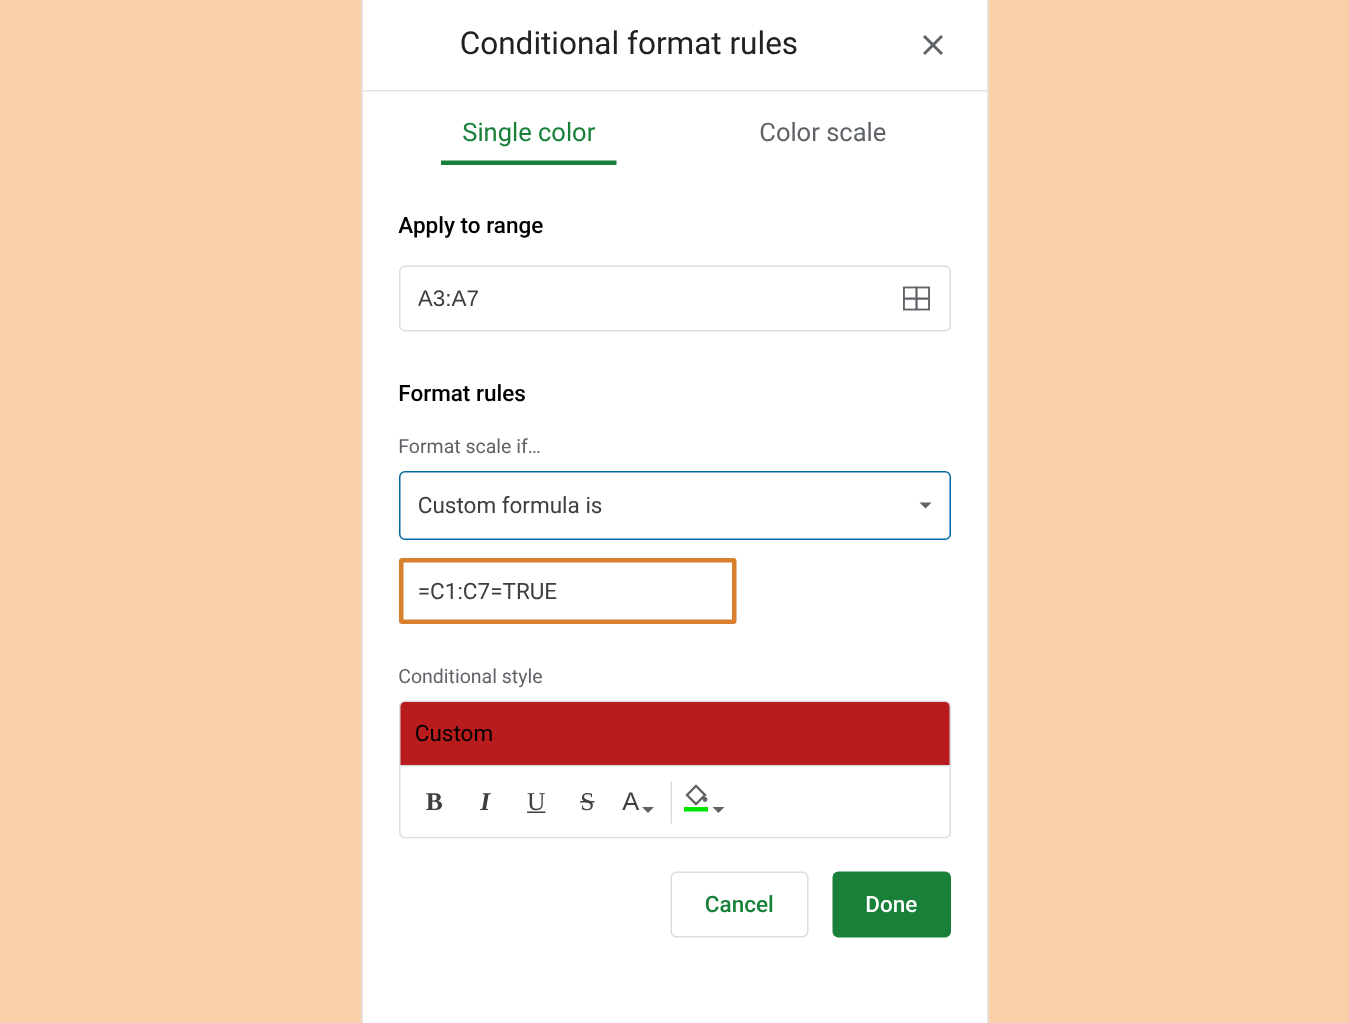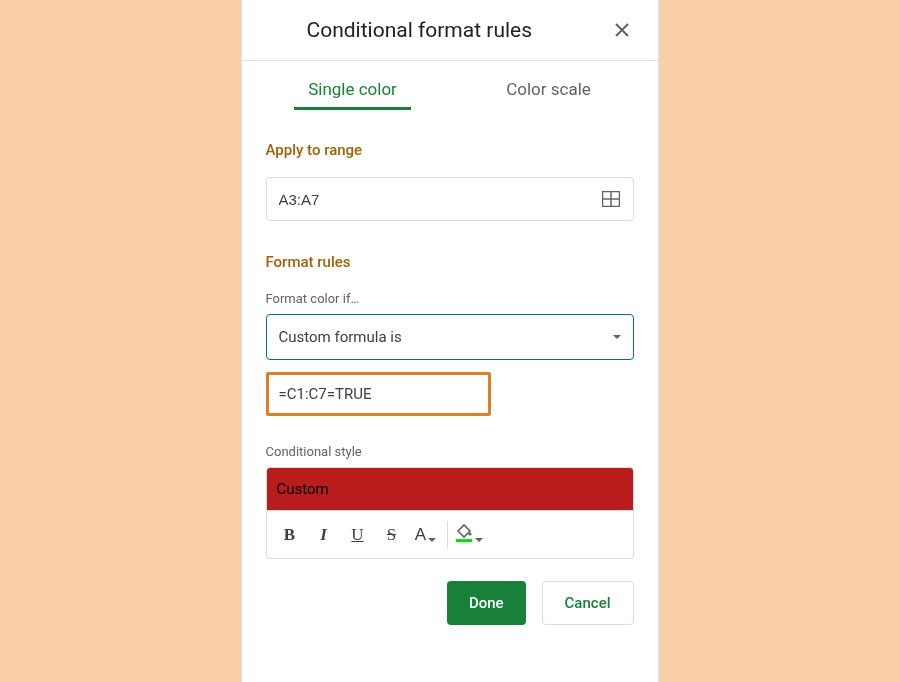--- a/index.html
+++ b/index.html
@@ -65,21 +65,21 @@
       position: absolute;
       left: -8px; right: -8px; bottom: -1px;
       height: 3px;
       background: #188038;
     }
     .section {
       padding: 16px 24px 0 24px;
     }
     .section-label {
       font-size: 15px;
-      color: #a16207;
+      color: #000000;
       font-weight: 500;
       margin-bottom: 18px;
       margin-top: 16px;
     }
     .range-row {
       display: flex;
       align-items: stretch;
       border: 1px solid #dadce0;
       border-radius: 4px;
       height: 44px;
@@ -234,21 +234,21 @@
           <rect x="0.5" y="0.5" width="17" height="15" fill="none" stroke="#5f6368" stroke-width="1.5"></rect>
           <line x1="9" y1="0" x2="9" y2="16" stroke="#5f6368" stroke-width="1.5"></line>
           <line x1="0" y1="8" x2="18" y2="8" stroke="#5f6368" stroke-width="1.5"></line>
         </svg>
       </div>
     </div>
   </div>
 
   <div class="section">
     <div class="section-label">Format rules</div>
-    <div class="sub-label">Format color if…</div>
+    <div class="sub-label">Format scale if…</div>
     <div class="dropdown">
       <span>Custom formula is</span>
       <div class="caret" style="margin-top:0"></div>
     </div>
     <div class="formula-box">
       <span>=C1:C7=TRUE</span>
     </div>
 
     <div class="sub-label" style="margin-top:28px">Conditional style</div>
     <div class="style-preview">
@@ -271,17 +271,17 @@
             <circle cx="15" cy="11" r="1.6" fill="#5f6368"></circle>
             <rect x="1" y="16" width="16" height="3" fill="#00E600"></rect>
           </svg>
         </span>
         <div class="caret"></div>
       </div>
     </div>
   </div>
 
   <div class="footer">
+    <div class="btn btn-cancel">Cancel</div>
     <div class="btn btn-done">Done</div>
-    <div class="btn btn-cancel">Cancel</div>
   </div>
 
 </div>
 
 </body></html>

